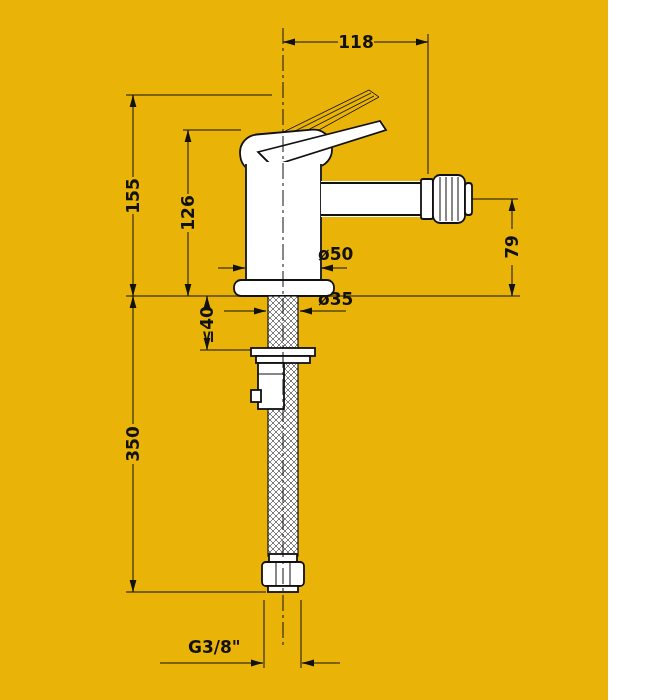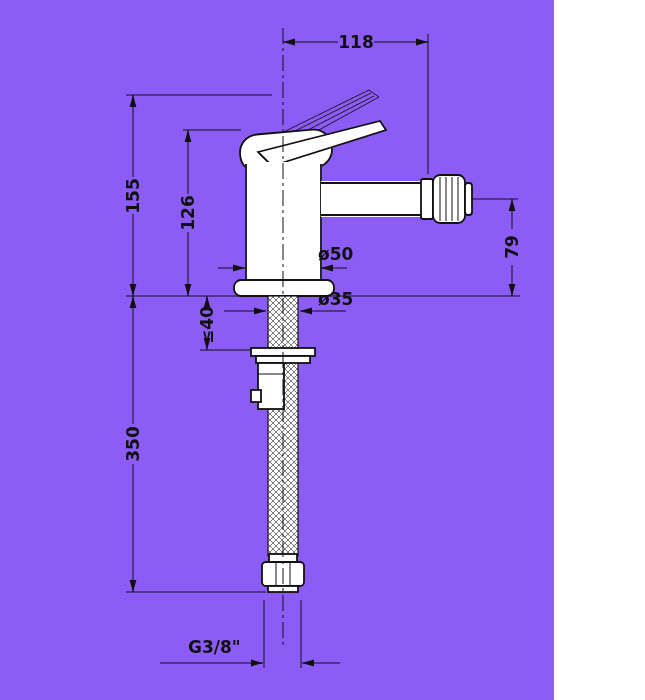--- a/index.html
+++ b/index.html
@@ -1,16 +1,16 @@
 <!DOCTYPE html>
 <html><head>
 <meta charset="utf-8">
 <style>
   html,body{margin:0;padding:0;background:#fff;}
-  .stage{position:relative;width:554px;height:700px;background:#8b5cf6;overflow:hidden;
+  .stage{position:relative;width:608px;height:700px;background:#eab308;overflow:hidden;
          font-family:"DejaVu Sans","Liberation Sans",sans-serif;}
   svg{display:block}
   .dim-text{font-family:"DejaVu Sans","Liberation Sans",sans-serif;font-size:17px;font-weight:bold;fill:#111;}
   .thin{stroke:#111;stroke-width:1;fill:none}
   .xthin{stroke:#111;stroke-width:0.9;fill:none}
   .outline{stroke:#111;stroke-width:1.8;fill:#ffffff}
   .outline-nf{stroke:#111;stroke-width:1.8;fill:none}
 </style>
 </head>
 <body>

